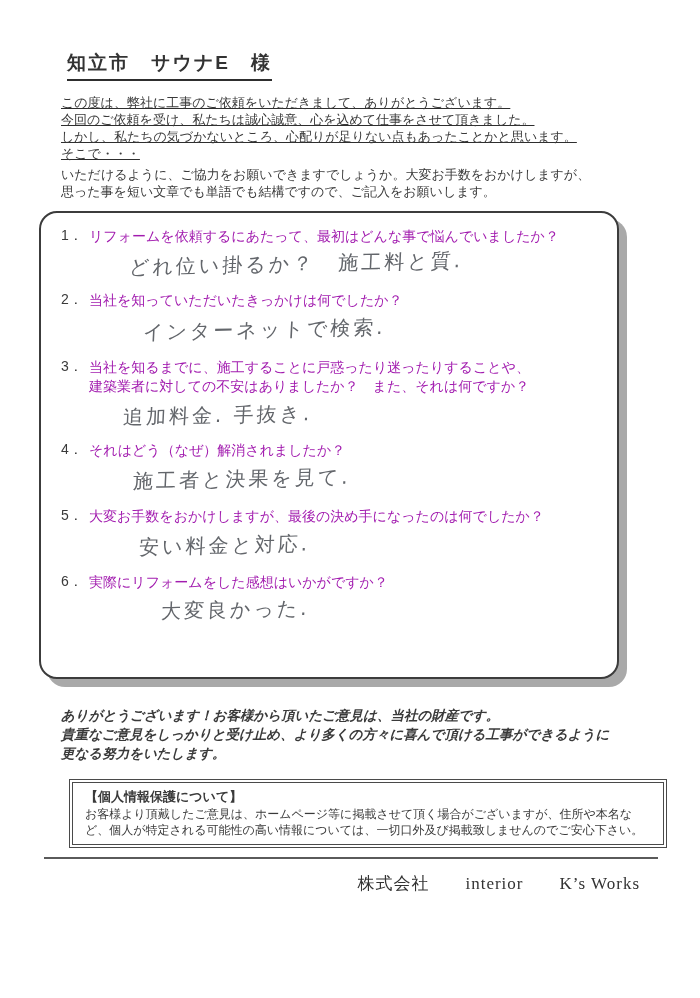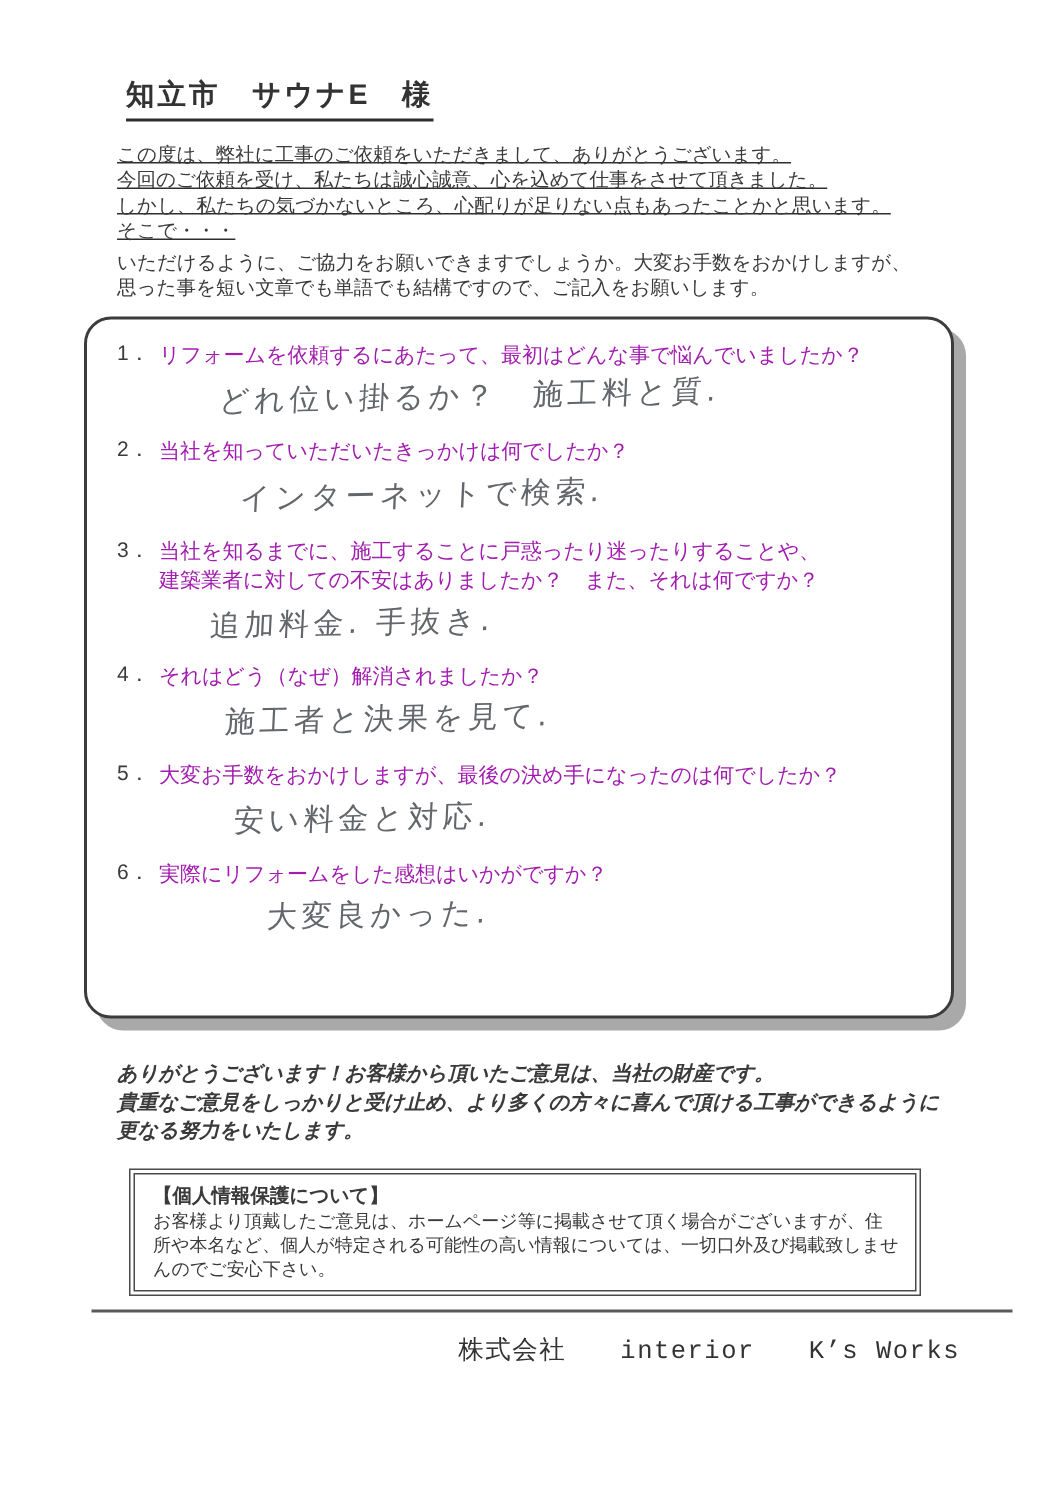--- a/index.html
+++ b/index.html
@@ -4,21 +4,21 @@
 <style>
   * { margin: 0; padding: 0; box-sizing: border-box; }
   html, body { background: #ffffff; }
   body {
     width: 700px; height: 998px;
     overflow: hidden;
     font-family: "Liberation Sans", "DejaVu Sans", sans-serif;
     color: #2e2e2e;
     position: relative;
   }
-  .page { padding: 50px 58px 0 56px; }
+  .page { padding: 50px 58px 0 39px; }
 
   .recipient {
     display: inline-block;
     margin-left: 28px;
     font-size: 19px;
     font-weight: bold;
     letter-spacing: 2px;
     border-bottom: 2px solid #2e2e2e;
     padding-bottom: 3px;
     color: #333;
@@ -86,21 +86,21 @@
     font-size: 13.5px;
     line-height: 19px;
     font-style: italic;
     font-weight: bold;
     white-space: nowrap;
     color: #3a3a3a;
   }
 
   .privacy-outer {
     margin: 12px 0 0 30px;
-    width: 528px;
+    width: 598px;
     border: 1px solid #4a4a4a;
     padding: 2px;
   }
   .privacy-inner {
     border: 1px solid #4a4a4a;
     padding: 5px 10px 6px 12px;
   }
   .privacy-title {
     font-size: 13px;
     font-weight: bold;
@@ -114,21 +114,21 @@
 
   .footer-rule {
     margin: 9px 0 0 5px;
     width: 614px;
     border: none;
     border-top: 2px solid #5a5a5a;
   }
   .company {
     margin: 13px 2px 0 0;
     text-align: right;
-    font-family: Liberation Mono, monospace;
+    font-family: Liberation Serif, serif;
     font-size: 17px;
     letter-spacing: 1px;
     color: #333;
   }
 </style>
 </head>
 <body>
 
 <div class="page">
 

